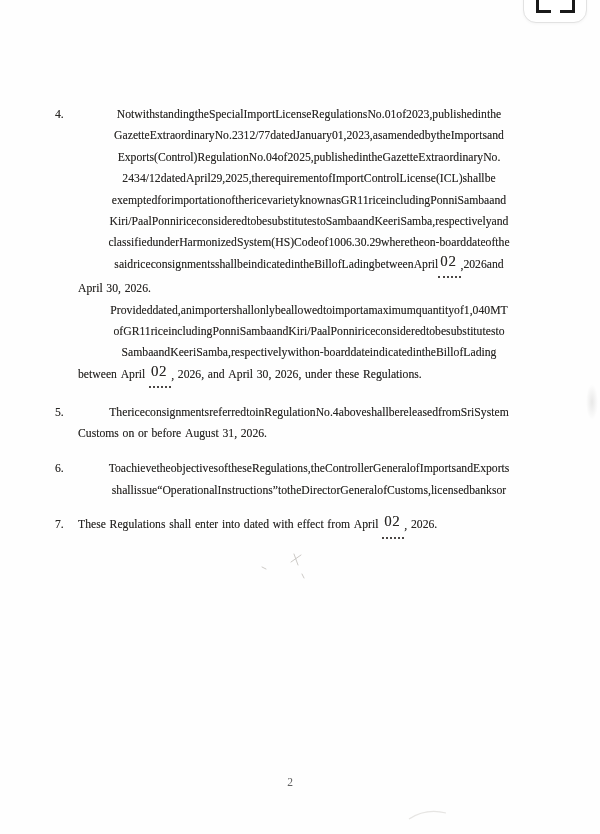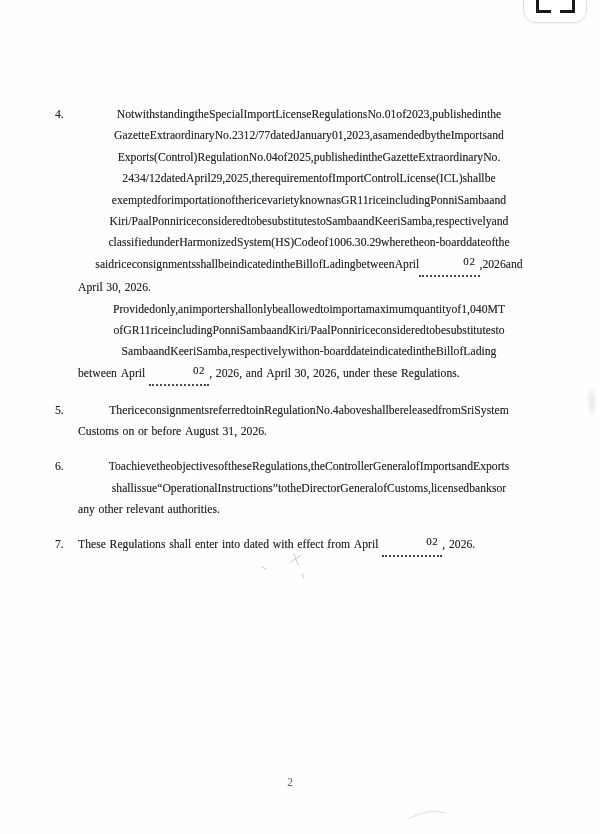--- a/index.html
+++ b/index.html
@@ -24,21 +24,21 @@
     text-shadow:0 0 0.6px rgba(45,42,40,0.45);
   }
   .line.last{justify-content:flex-start;column-gap:3.7px;}
   .w{flex:none;}
   .bwrap{white-space:nowrap;}
   .blank{
     display:inline-block;
     border-bottom:2px dotted #4a4644;
     padding:0 4px 0 2px;
   }
-  .bv{position:relative;top:-3px;font-size:11px;letter-spacing:0.6px;margin-left:42px;}
+  .bv{position:relative;top:-3px;font-size:15px;letter-spacing:0.6px;}
 
   
   .scan-btn{
     position:absolute;left:523px;top:-22px;width:64px;height:45px;
     background:#ffffff;border:1.5px solid #e2e2e2;border-radius:13px;
     box-sizing:border-box;box-shadow:0 1px 3px rgba(0,0,0,0.04);
     display:flex;align-items:flex-end;justify-content:center;
     gap:9px;padding-bottom:9px;cursor:pointer;
   }
   .corner{width:12px;height:12px;}
@@ -201,21 +201,21 @@
           <span class="w">2026</span>
           <span class="w">and</span>
         </div>
         <div class="line last">
           <span class="w">April</span>
           <span class="w">30,</span>
           <span class="w">2026.</span>
         </div>
         <div class="line">
           <span class="w">Provided</span>
-          <span class="w">only,</span>
+          <span class="w">dated,</span>
           <span class="w">an</span>
           <span class="w">importer</span>
           <span class="w">shall</span>
           <span class="w">only</span>
           <span class="w">be</span>
           <span class="w">allowed</span>
           <span class="w">to</span>
           <span class="w">import</span>
           <span class="w">a</span>
           <span class="w">maximum</span>
@@ -332,26 +332,20 @@
           <span class="w">to</span>
           <span class="w">the</span>
           <span class="w">Director</span>
           <span class="w">General</span>
           <span class="w">of</span>
           <span class="w">Customs,</span>
           <span class="w">licensed</span>
           <span class="w">banks</span>
           <span class="w">or</span>
         </div>
-        <div class="line last">
-          <span class="w">any</span>
-          <span class="w">other</span>
-          <span class="w">relevant</span>
-          <span class="w">authorities.</span>
-        </div>
       </div>
     </div>
     <div class="item">
       <span class="num">7.</span>
       <div class="content">
         <div class="line last">
           <span class="w">These</span>
           <span class="w">Regulations</span>
           <span class="w">shall</span>
           <span class="w">enter</span>

